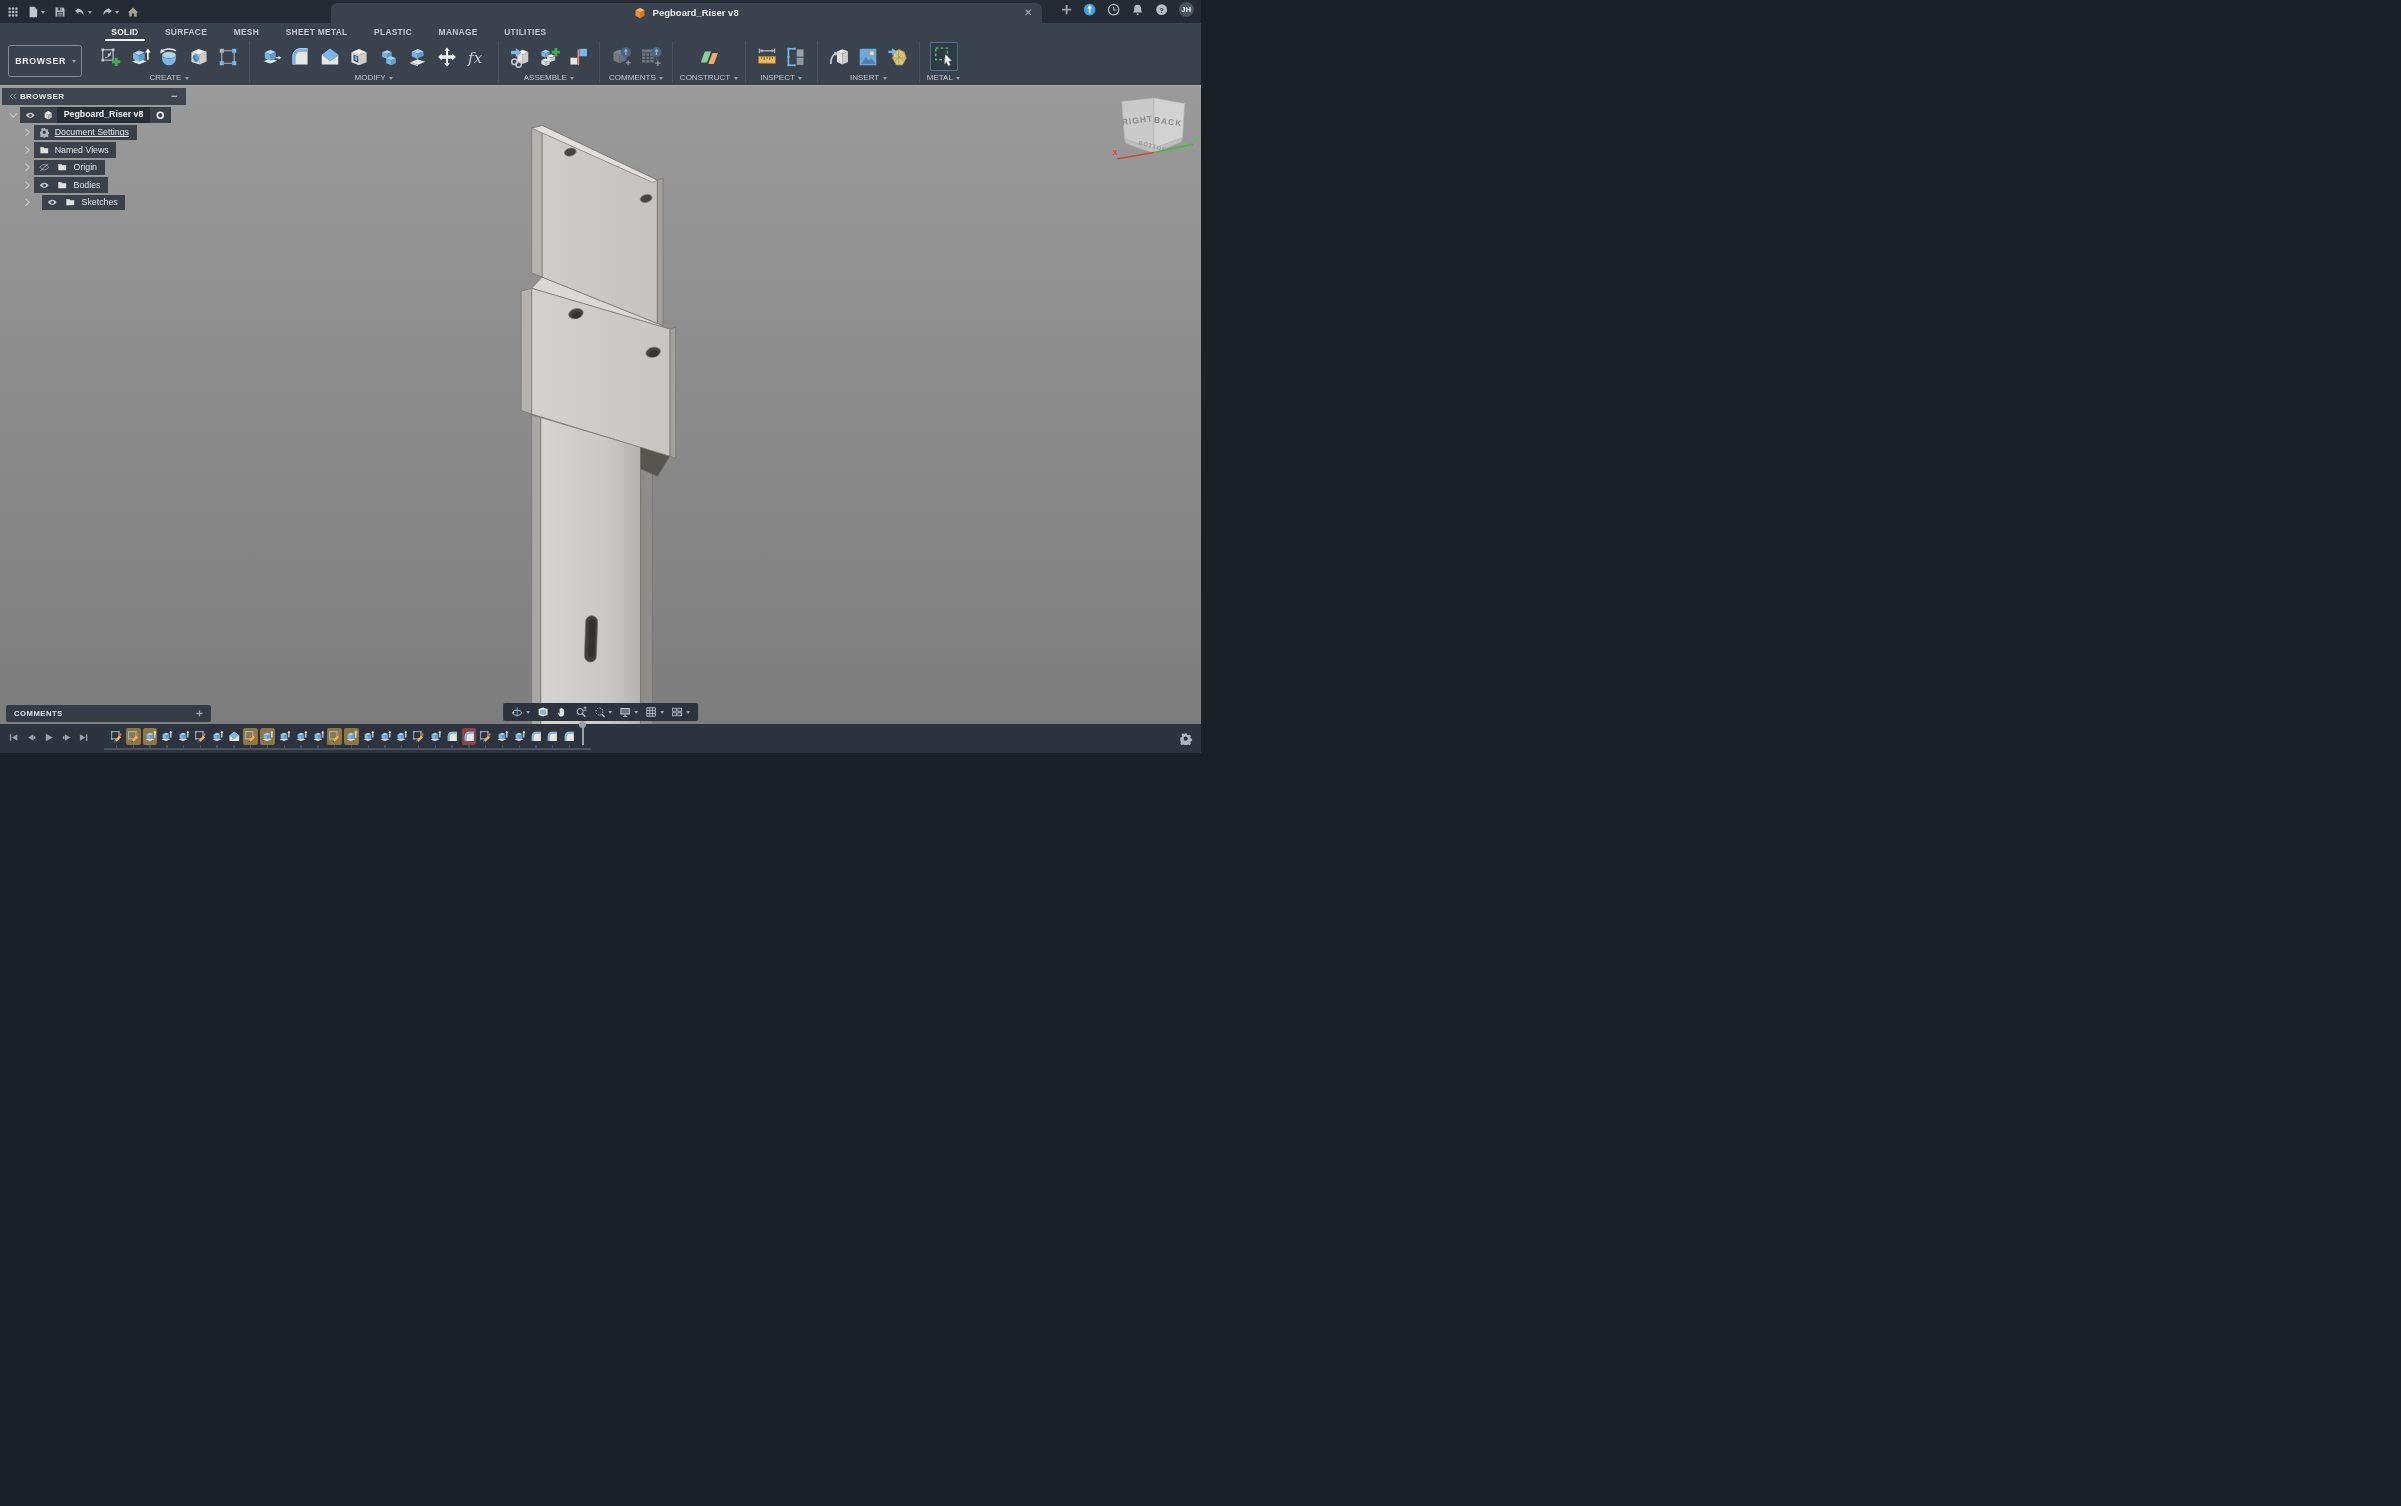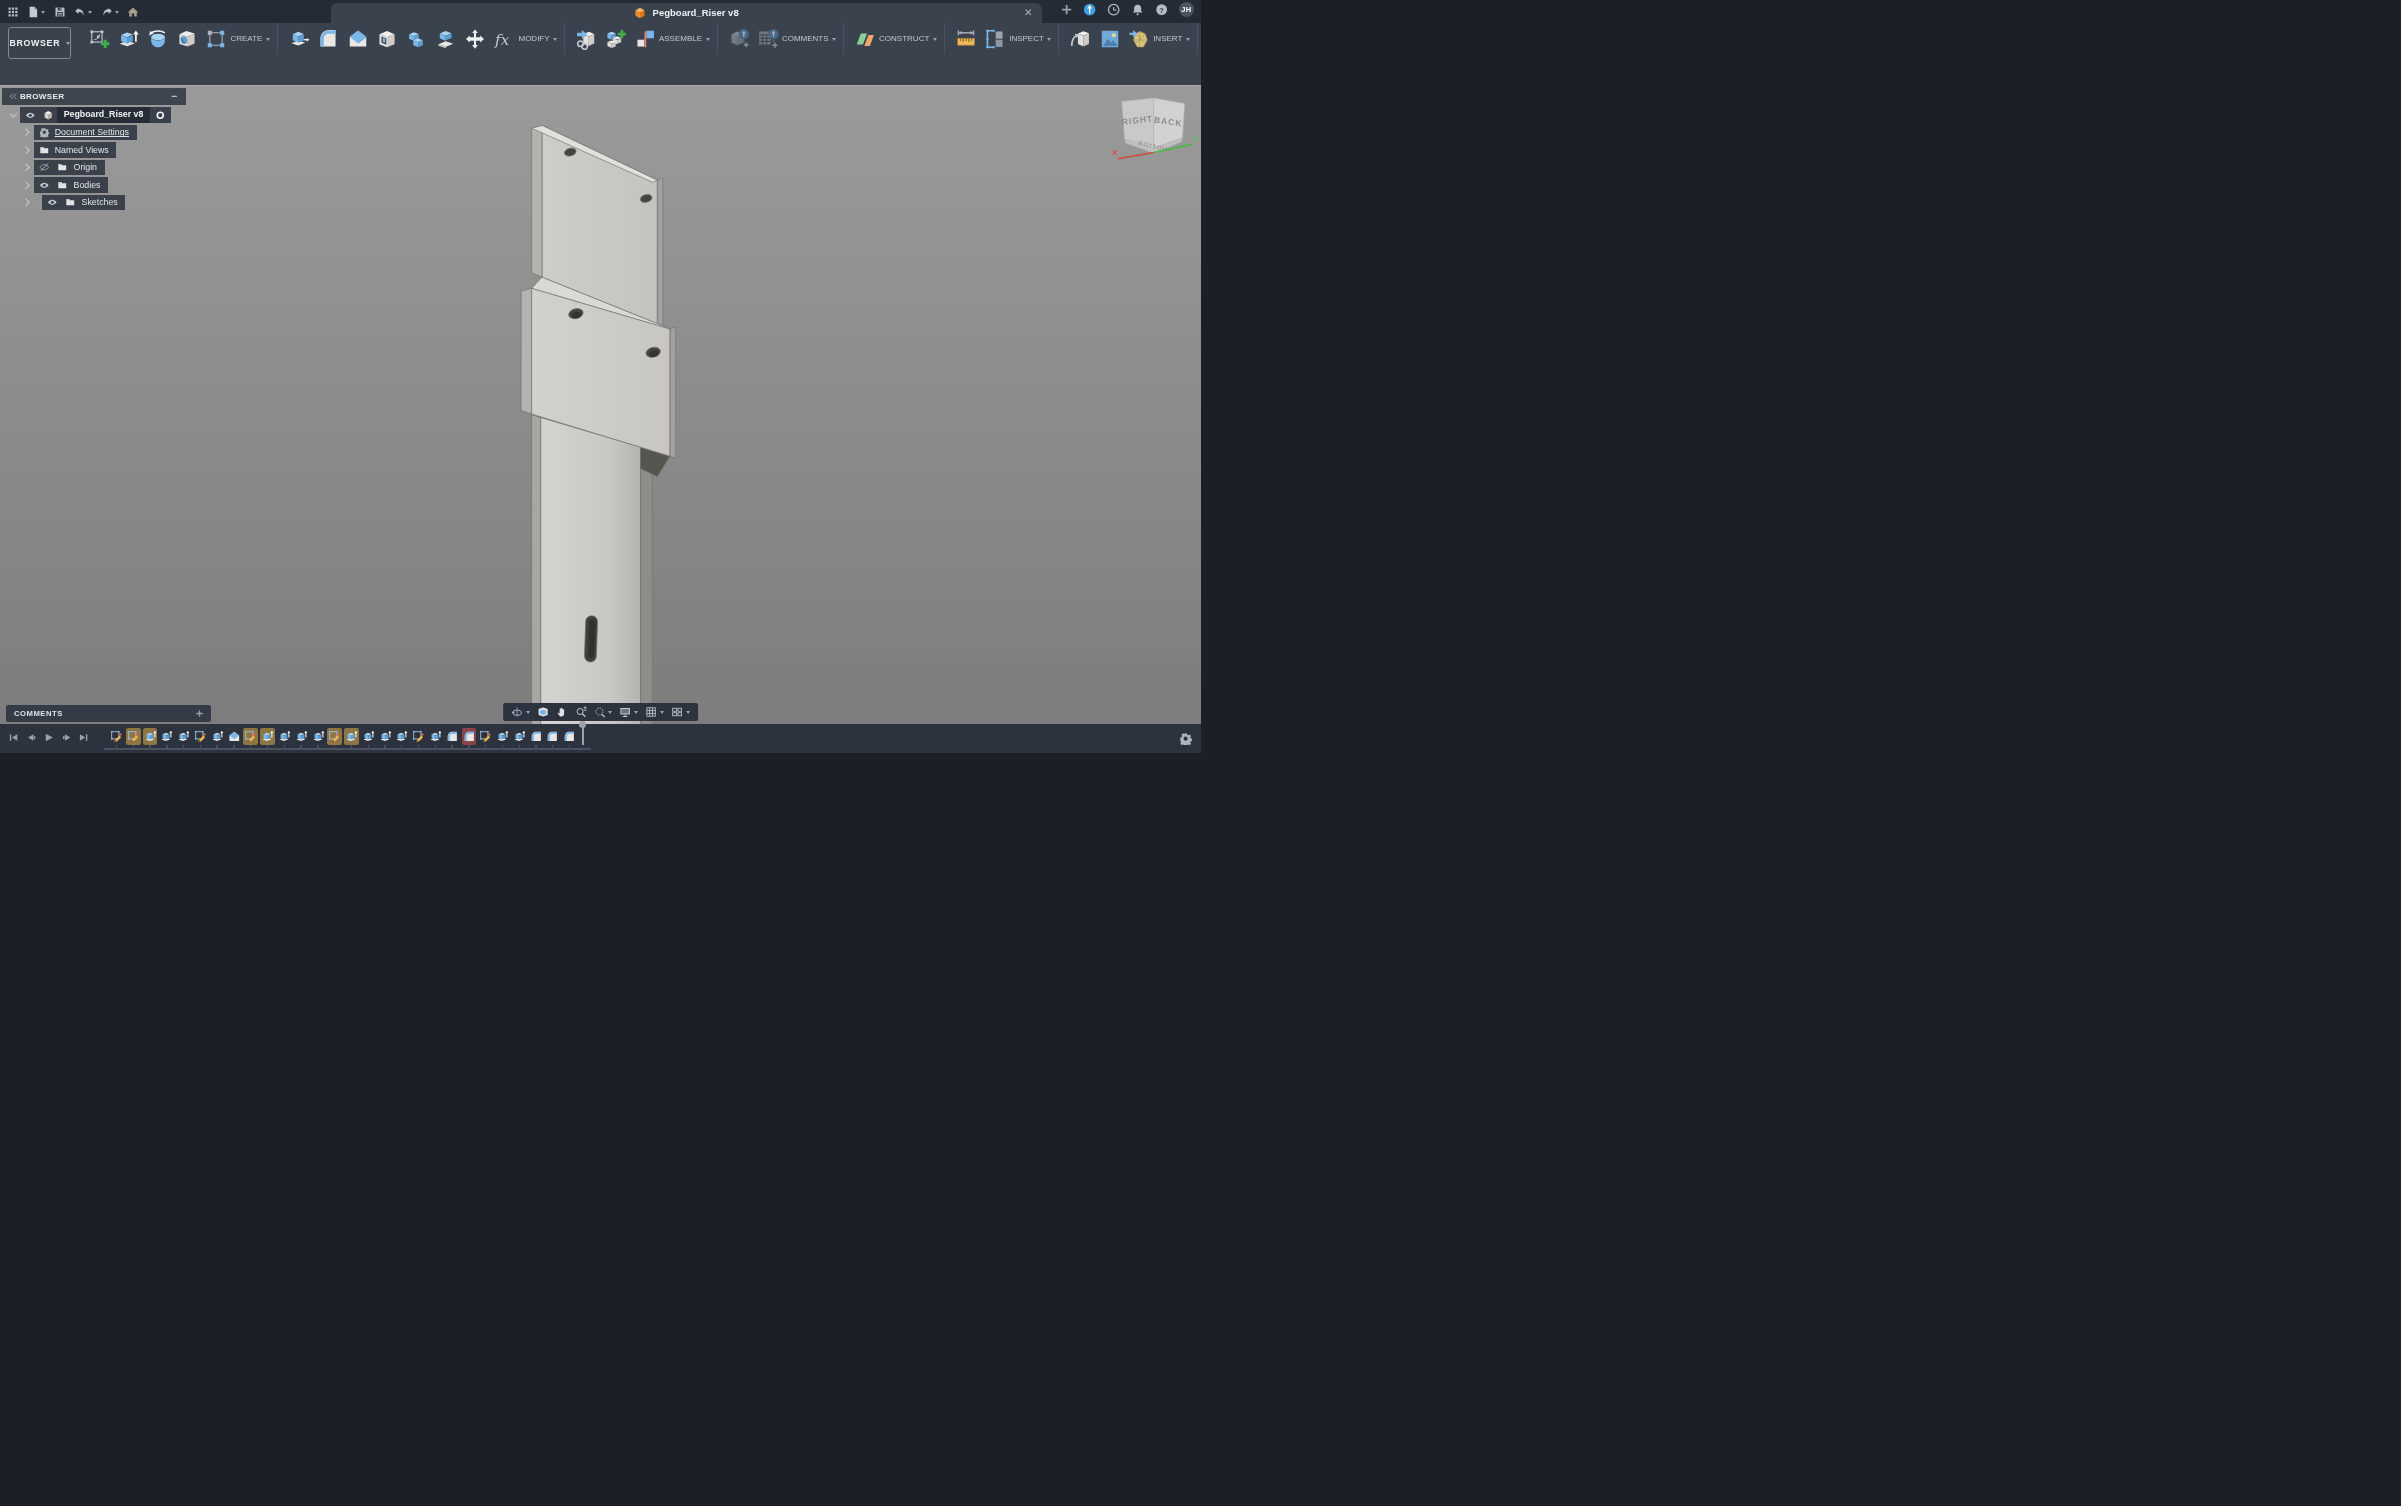--- a/index.html
+++ b/index.html
@@ -30,21 +30,21 @@
   .rtabs{display:flex;padding-left:98px;height:18px}
   .rtab{padding:0 13.3px;display:flex;align-items:center;font-size:8.4px;font-weight:bold;
         letter-spacing:0.3px;color:#c3c9d1;position:relative;cursor:pointer}
   .rtab.active{color:#fff}
   .rtab.active::after{content:'';position:absolute;left:7px;right:7px;bottom:0;height:2.1px;background:#f2f4f6}
   .tools{display:flex;align-items:flex-start;height:44px;padding-left:8.4px}
   .design-btn{width:72px;height:29.5px;margin-top:4.2px;margin-right:7px;border:0.7px solid #828a95;border-radius:2.8px;
         display:flex;align-items:center;justify-content:center;gap:5.6px;font-size:8.8px;font-weight:bold;
         letter-spacing:0.7px;color:#eef1f4;cursor:pointer}
   .groups{display:flex;align-items:flex-start}
-  .group{display:flex;flex-direction:row;align-items:center;padding:0 7px}
+  .group{display:flex;flex-direction:column;align-items:center;padding:0 7px}
   .group + .group{border-left:0.7px solid #4b5360}
   .gtools{display:flex;gap:1.4px;height:31px;align-items:center}
   .tool{width:28px;height:29.5px;display:flex;align-items:center;justify-content:center;border-radius:2.1px;cursor:pointer}
   .tool.active{background:#2e3a46;box-shadow:0 0 0 0.7px #5d87a6 inset}
   .tool.disabled{opacity:.55;filter:grayscale(.4)}
   .ic-tool{width:22px;height:22px}
   .glabel{display:flex;align-items:center;gap:3.5px;font-size:8px;color:#c3c9d1;height:11.2px;cursor:pointer}
 
   
   .viewport{position:absolute;top:85px;left:0;right:0;height:640px;
@@ -544,20 +544,29 @@
         <div class="tb-btn">
           <svg class="tb-btn" viewBox="0 0 19 19" width="13.3" height="13.3">
             <use href="#s-help"></use>
           </svg>
         </div>
         <div class="avatar">JH</div>
       </div>
   </header>
 
   <div class="ribbon">
+    <div class="rtabs" id="rtabs">
+        <div class="rtab active">SOLID</div>
+        <div class="rtab">SURFACE</div>
+        <div class="rtab">MESH</div>
+        <div class="rtab">SHEET METAL</div>
+        <div class="rtab">PLASTIC</div>
+        <div class="rtab">MANAGE</div>
+        <div class="rtab">UTILITIES</div>
+      </div>
     <div class="tools">
       <div class="design-btn">
         <span>BROWSER</span>
         <span class="caret"></span>
       </div>
       <div class="groups" id="groups">
           <div class="group">
             <div class="gtools">
               <div class="tool">
                 <svg class="ic-tool" viewBox="0 0 31 31" width="22" height="22">

